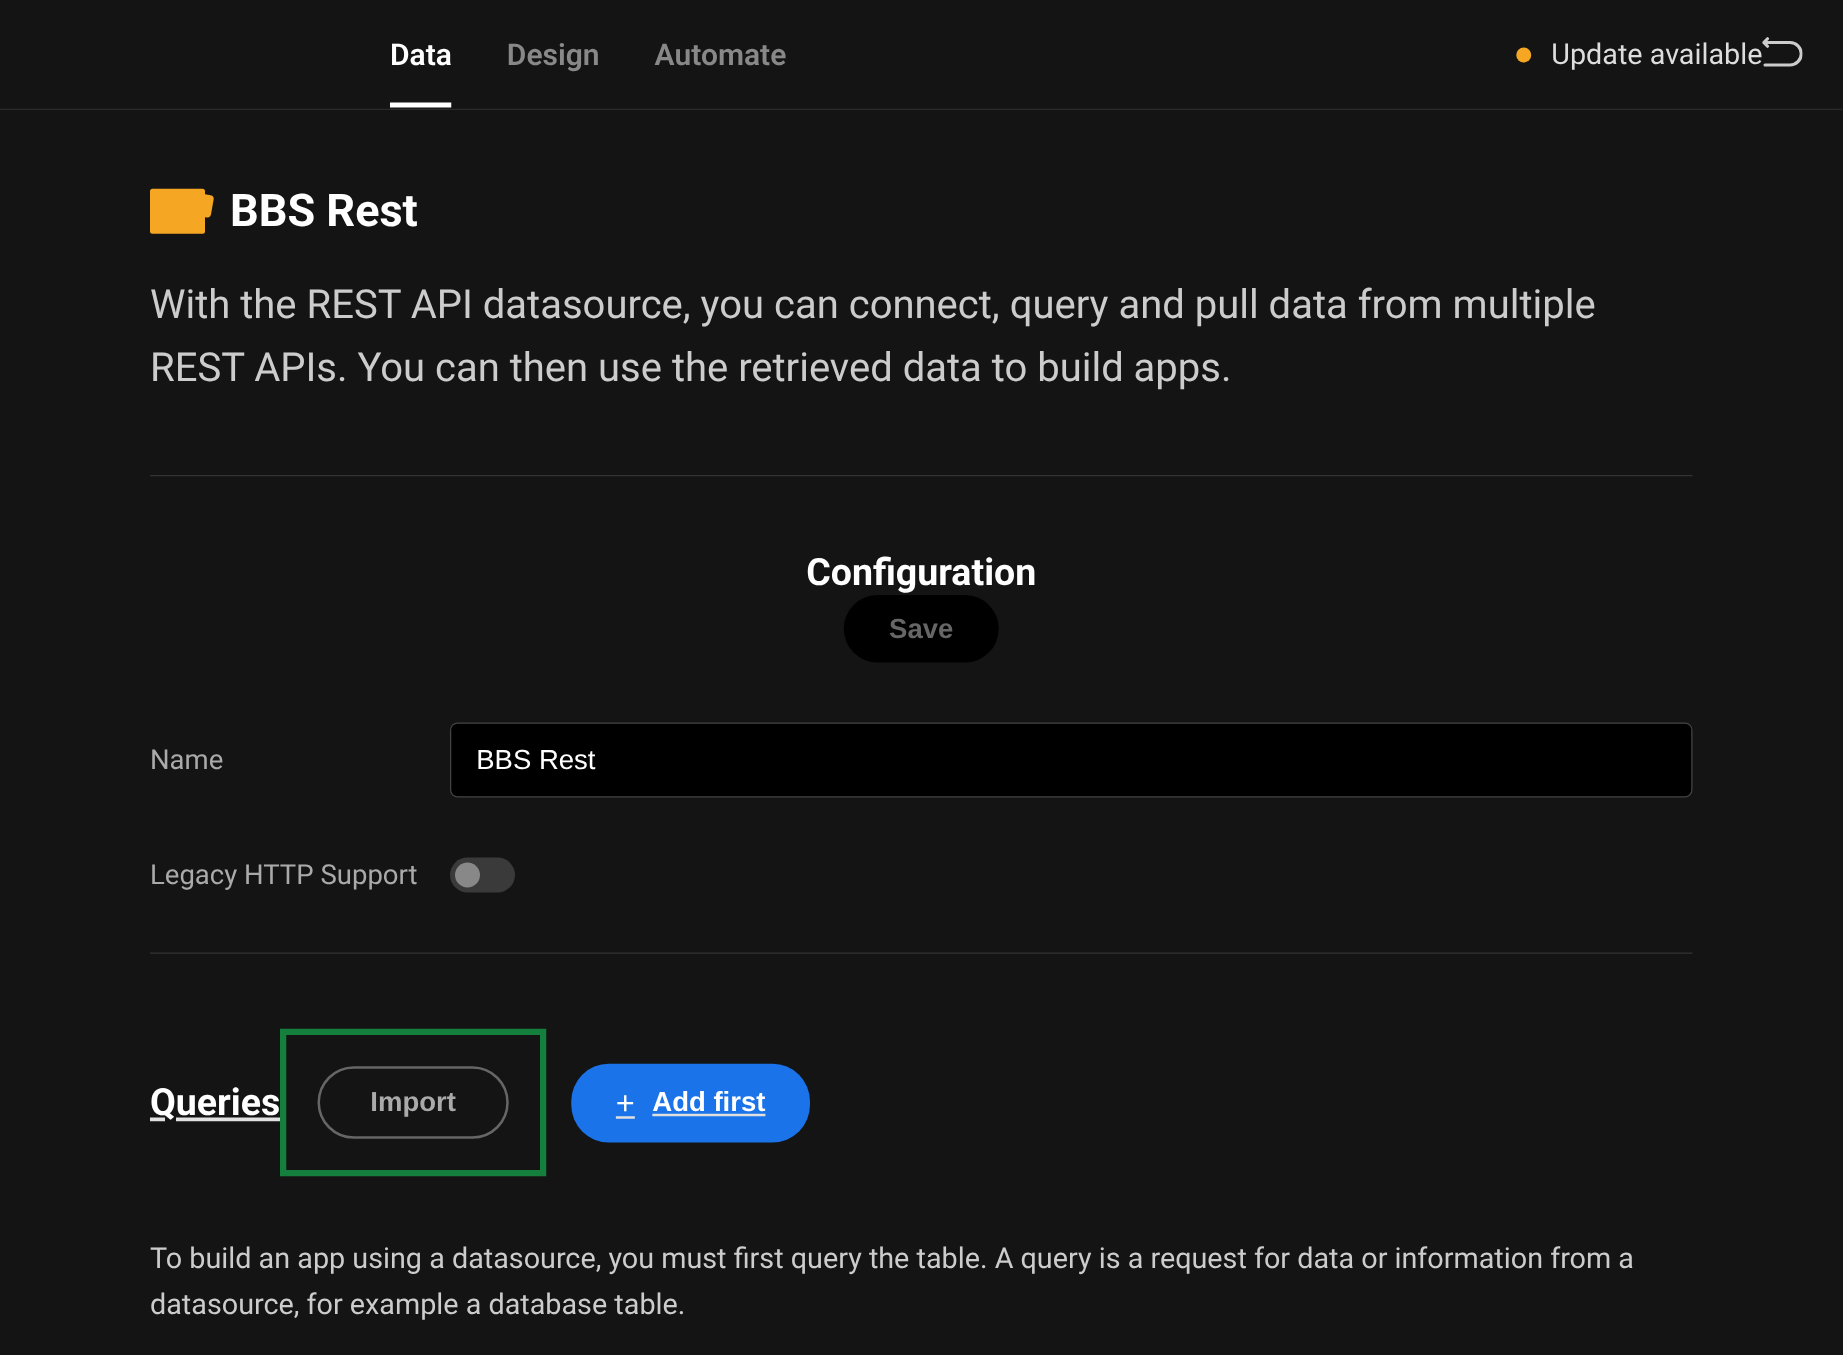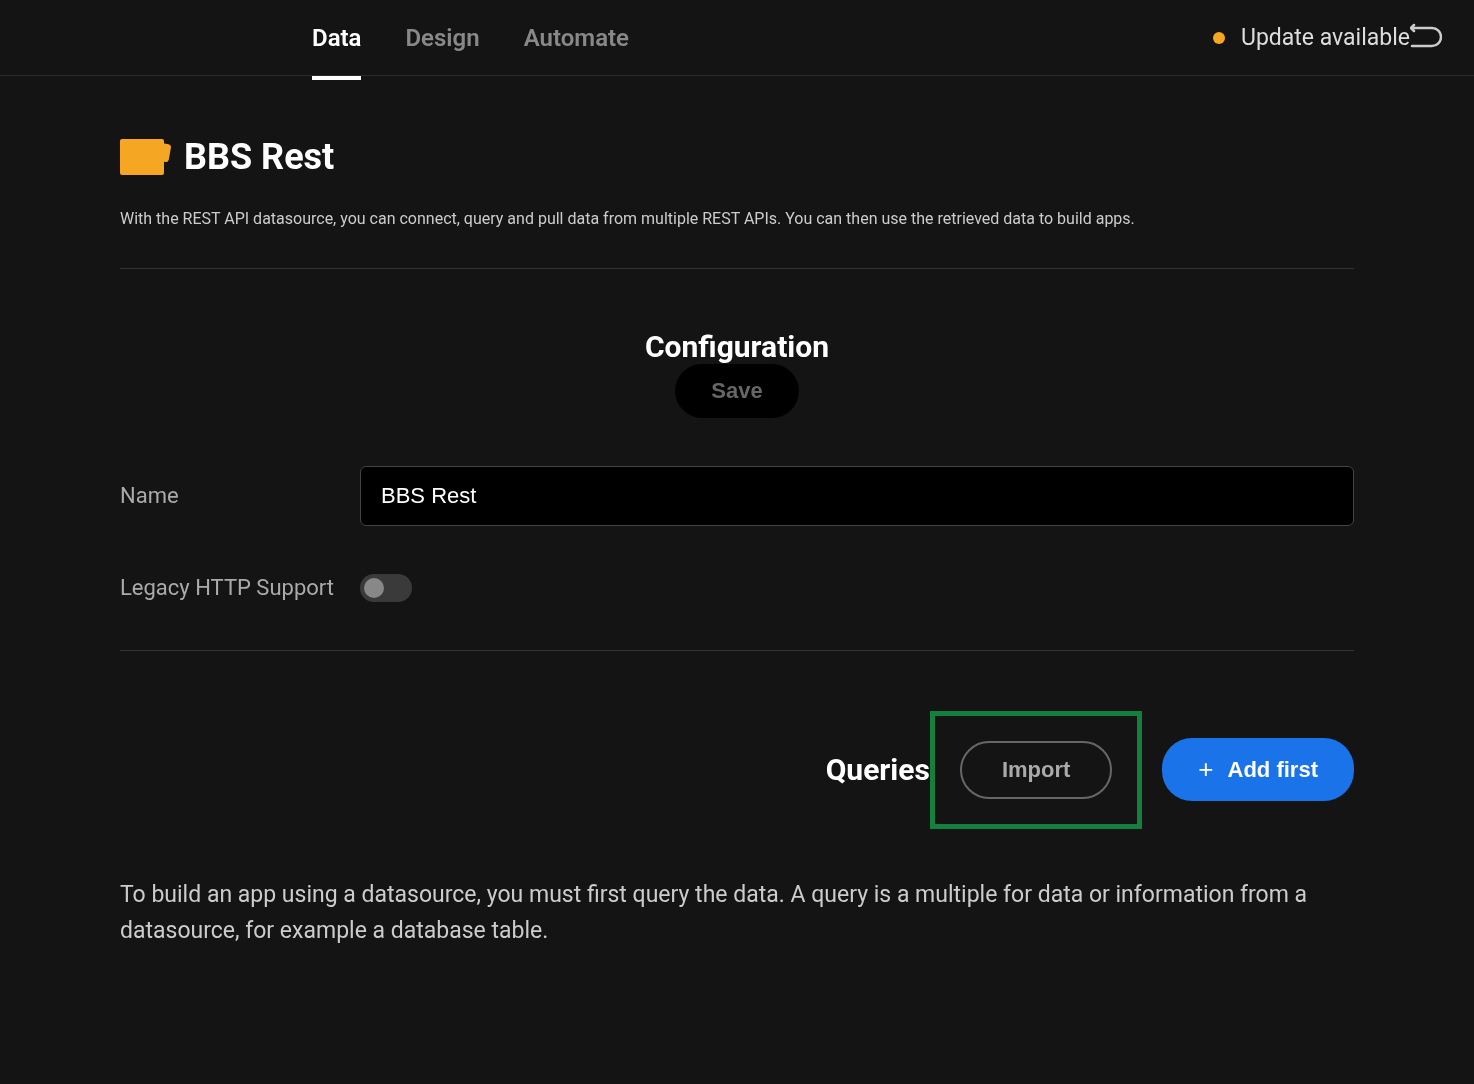--- a/index.html
+++ b/index.html
@@ -12,21 +12,21 @@
       color: #e0e0e0;
       font-family: -apple-system, BlinkMacSystemFont, "Segoe UI", Roboto, Helvetica, Arial, sans-serif;
       width: 1474px;
       height: 1084px;
       overflow: hidden;
     }
     .header {
       display: flex;
       align-items: center;
       justify-content: space-between;
-      height: 76px;
+      height: 88px;
       padding: 0 32px;
       border-bottom: 1px solid #2a2a2a;
     }
     .tabs {
       display: flex;
       gap: 44px;
       margin-left: 280px;
     }
     .tab {
       font-size: 24px;
@@ -97,24 +97,24 @@
       background-color: #f5a623;
       border-radius: 3px 3px 3px 0;
       transform: rotate(10deg);
     }
     .page-title {
       font-size: 36px;
       font-weight: 700;
       color: #fff;
     }
     .description {
-      font-size: 16px;
+      font-size: 32px;
       line-height: 1.6;
       color: #ccc;
-      margin-bottom: 36px;
+      margin-bottom: 60px;
     }
     .divider {
       height: 1px;
       background-color: #333;
       margin-bottom: 60px;
     }
     .section-header {
       display: flex;
       align-items: center;
       justify-content: space-between;
@@ -168,22 +168,23 @@
       height: 20px;
       background-color: #888;
       border-radius: 50%;
       position: absolute;
       top: 4px;
       left: 4px;
     }
     .queries-header {
       display: flex;
       align-items: center;
-      justify-content: flex-end;
+      justify-content: flex-start;
       margin-bottom: 48px;
+      text-decoration: underline;
     }
     .queries-buttons {
       display: flex;
       gap: 20px;
       align-items: center;
     }
     .import-button {
       background-color: transparent;
       color: #aaa;
       border: 2px solid #666;
@@ -277,14 +278,14 @@
       <div class="import-highlight">
         <button class="import-button">Import</button>
       </div>
       <button class="add-query-button">
         <span class="plus-icon">+</span>
         <span>Add first</span>
       </button>
     </div>
   </div>
 
-  <p class="queries-description">To build an app using a datasource, you must first query the data. A query is a multiple for data or information from a datasource, for example a database table.</p>
+  <p class="queries-description">To build an app using a datasource, you must first query the table. A query is a request for data or information from a datasource, for example a database table.</p>
 </div>
 
 </body></html>

